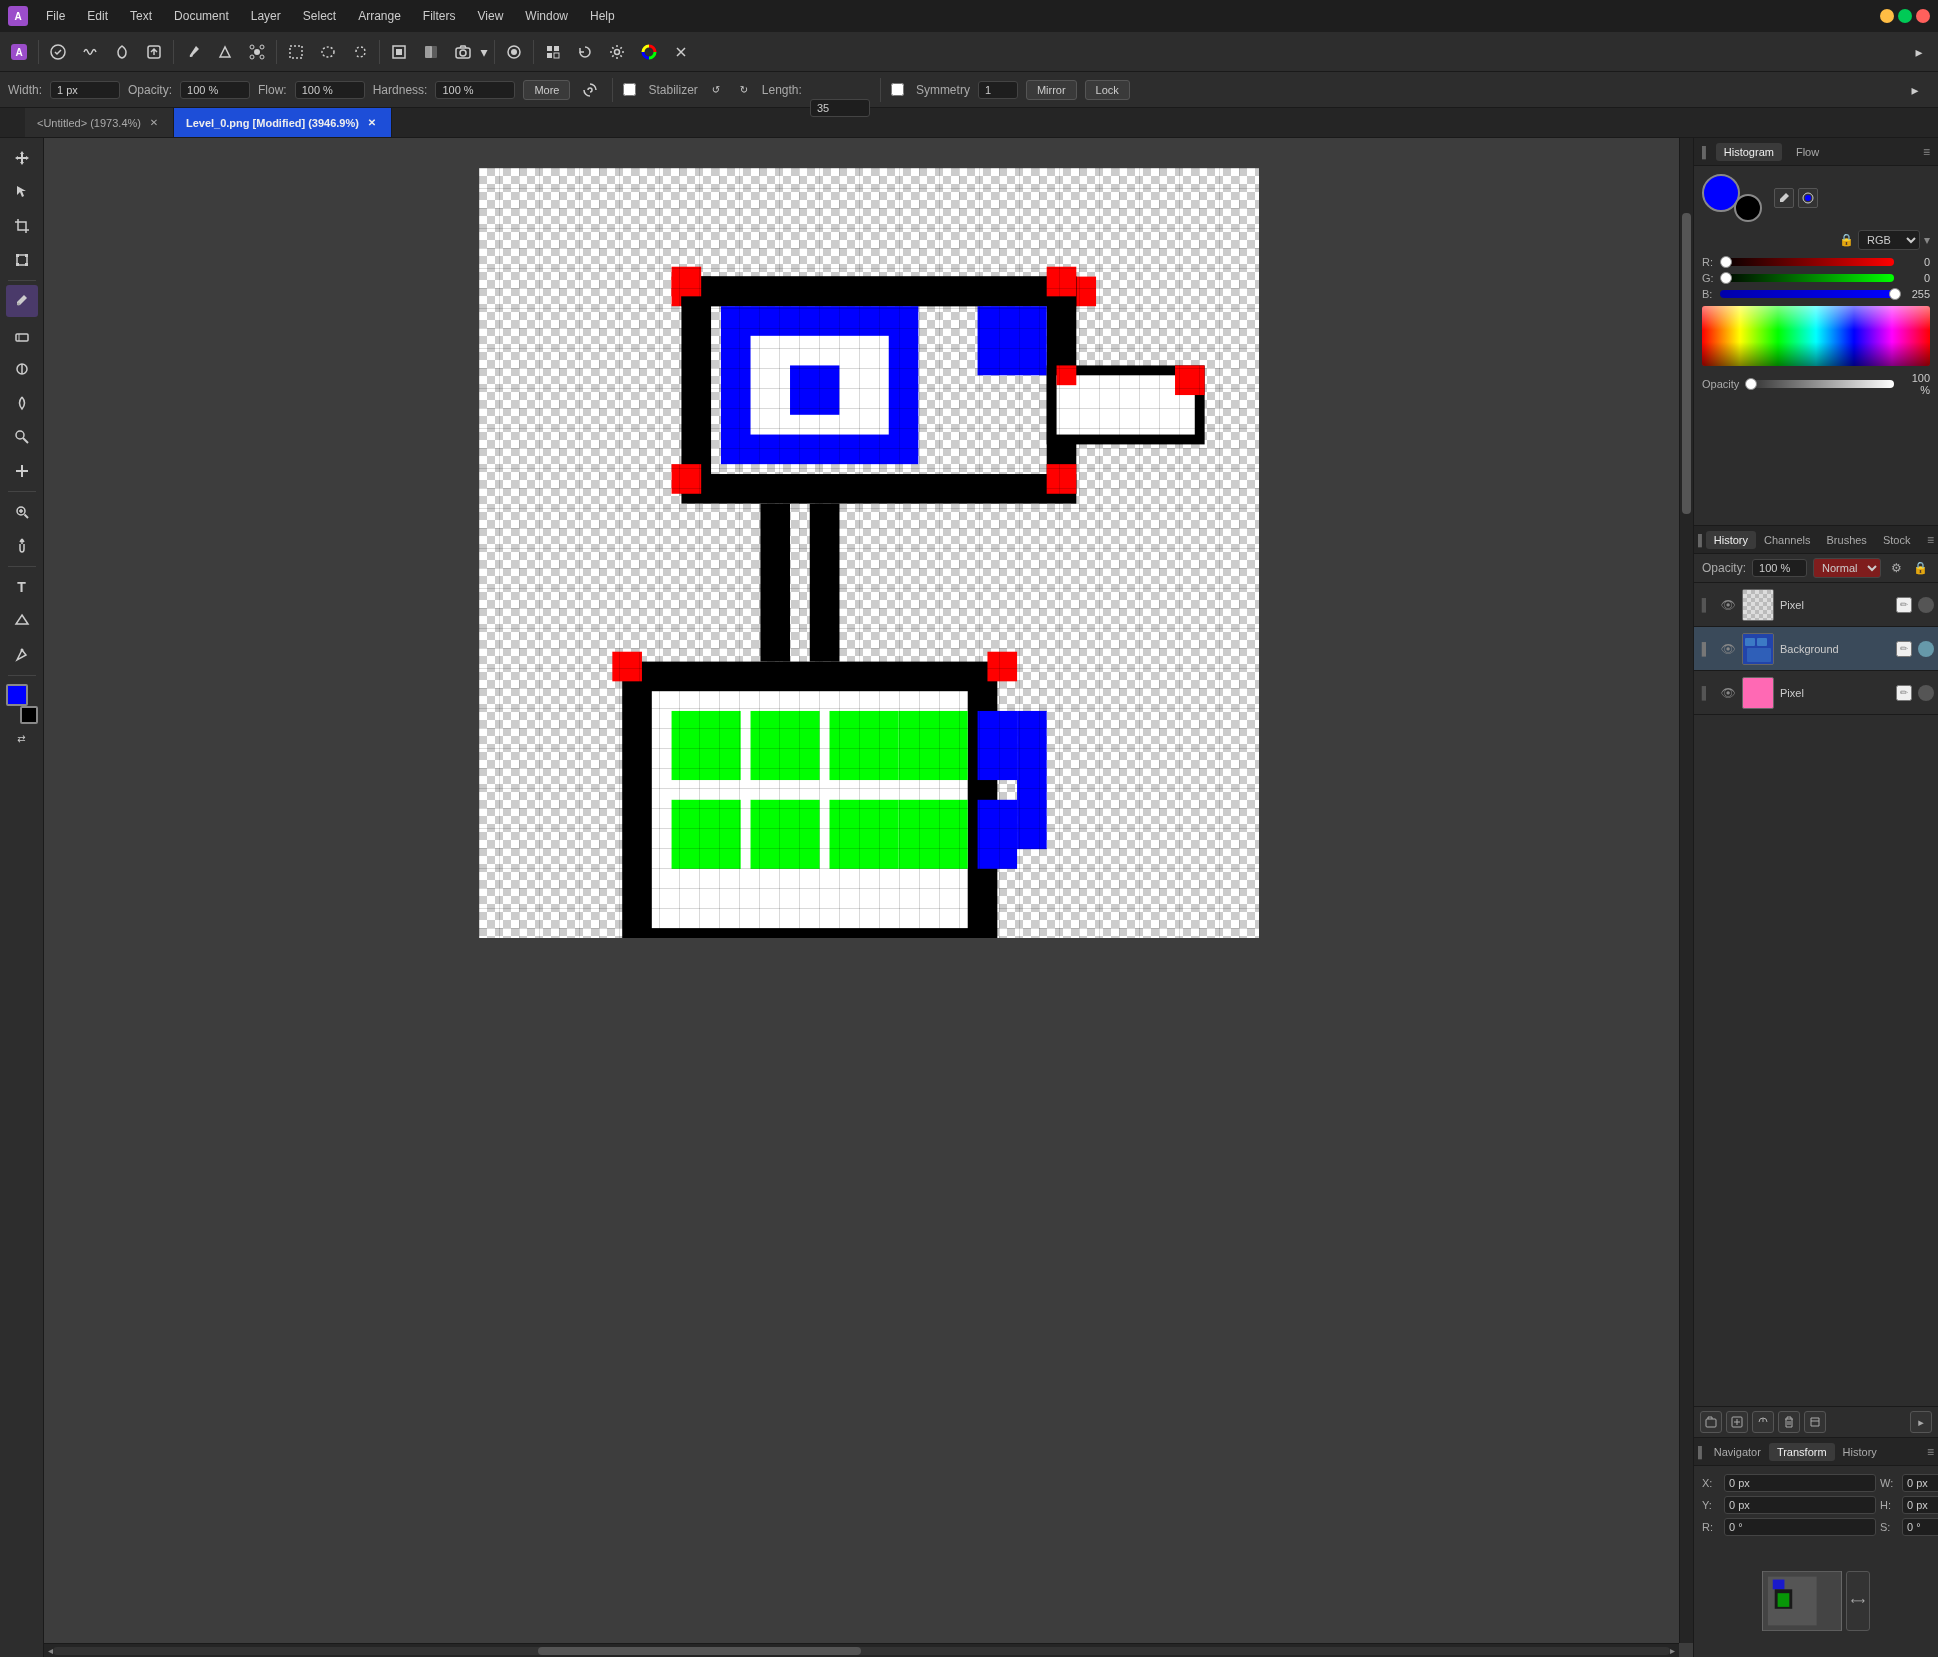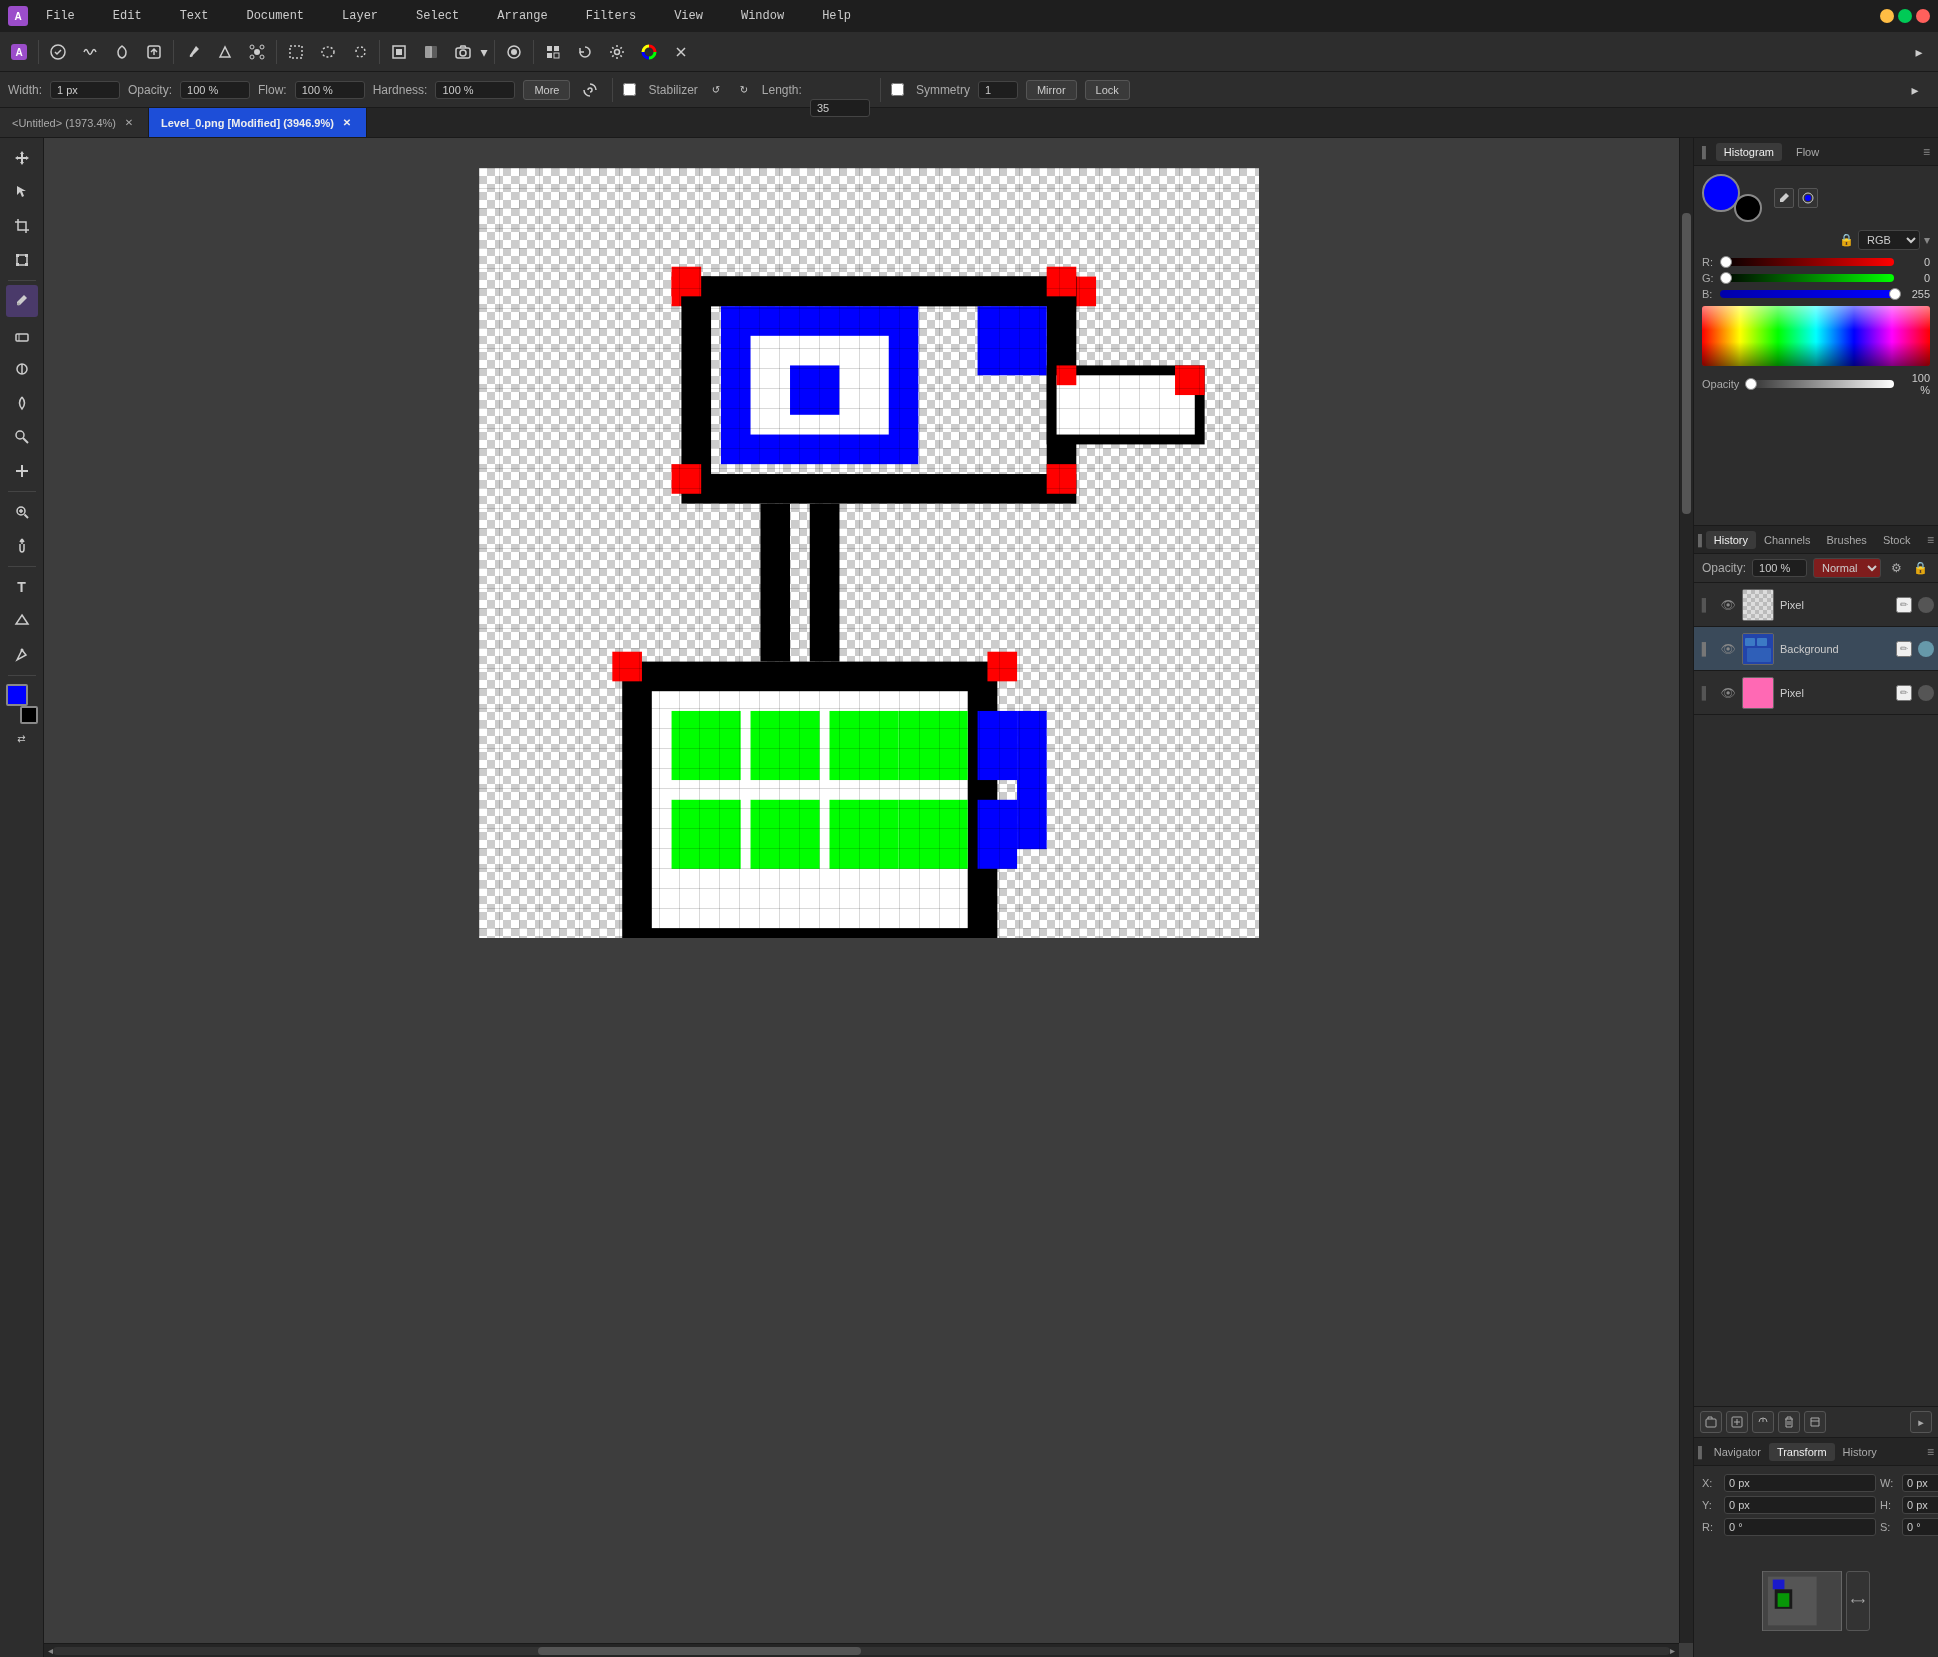--- a/index.html
+++ b/index.html
@@ -8,21 +8,21 @@
     
     #title-bar {
       background: #1e1e1e;
       height: 32px;
       display: flex;
       align-items: center;
       padding: 0 8px;
       gap: 8px;
     }
     #title-bar .app-icon { width: 20px; height: 20px; background: #9b4dca; border-radius: 3px; display: flex; align-items: center; justify-content: center; color: white; font-size: 10px; font-weight: bold; }
-    #menu-bar { display: flex; gap: 18px; flex: 1; font-family: Liberation Mono, monospace; }
+    #menu-bar { display: flex; gap: 2px; flex: 1; }
     .menu-item { padding: 4px 10px; cursor: pointer; border-radius: 3px; }
     .window-controls { display: flex; gap: 4px; }
     .win-btn { width: 14px; height: 14px; border-radius: 50%; cursor: pointer; }
     .win-btn.min { background: #ffbd44; }
     .win-btn.max { background: #00ca56; }
     .win-btn.close { background: #ff605c; }
 
     
     #toolbar {
       background: #2d2d2d;
@@ -77,20 +77,21 @@
     }
     .opt-checkbox { margin-right: 4px; }
 
     
     #tabs-bar {
       background: #252525;
       height: 30px;
       display: flex;
       align-items: stretch;
       border-bottom: 1px solid #1a1a1a;
+      padding-left: 25px;
     }
     .tab {
       padding: 0 12px;
       display: flex;
       align-items: center;
       gap: 6px;
       cursor: pointer;
       background: #2d2d2d;
       border-right: 1px solid #1a1a1a;
       font-size: 11px;

